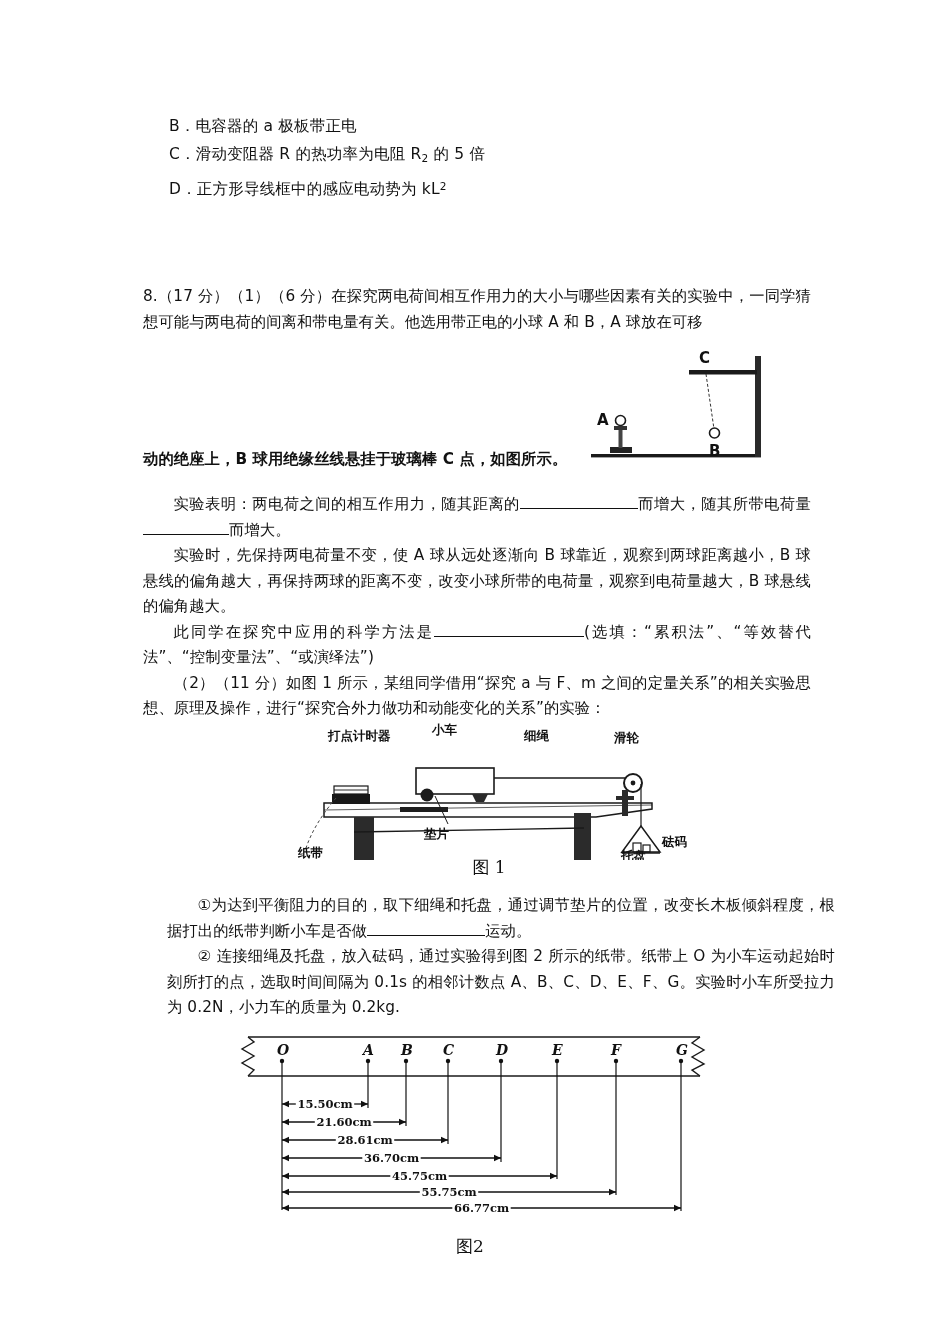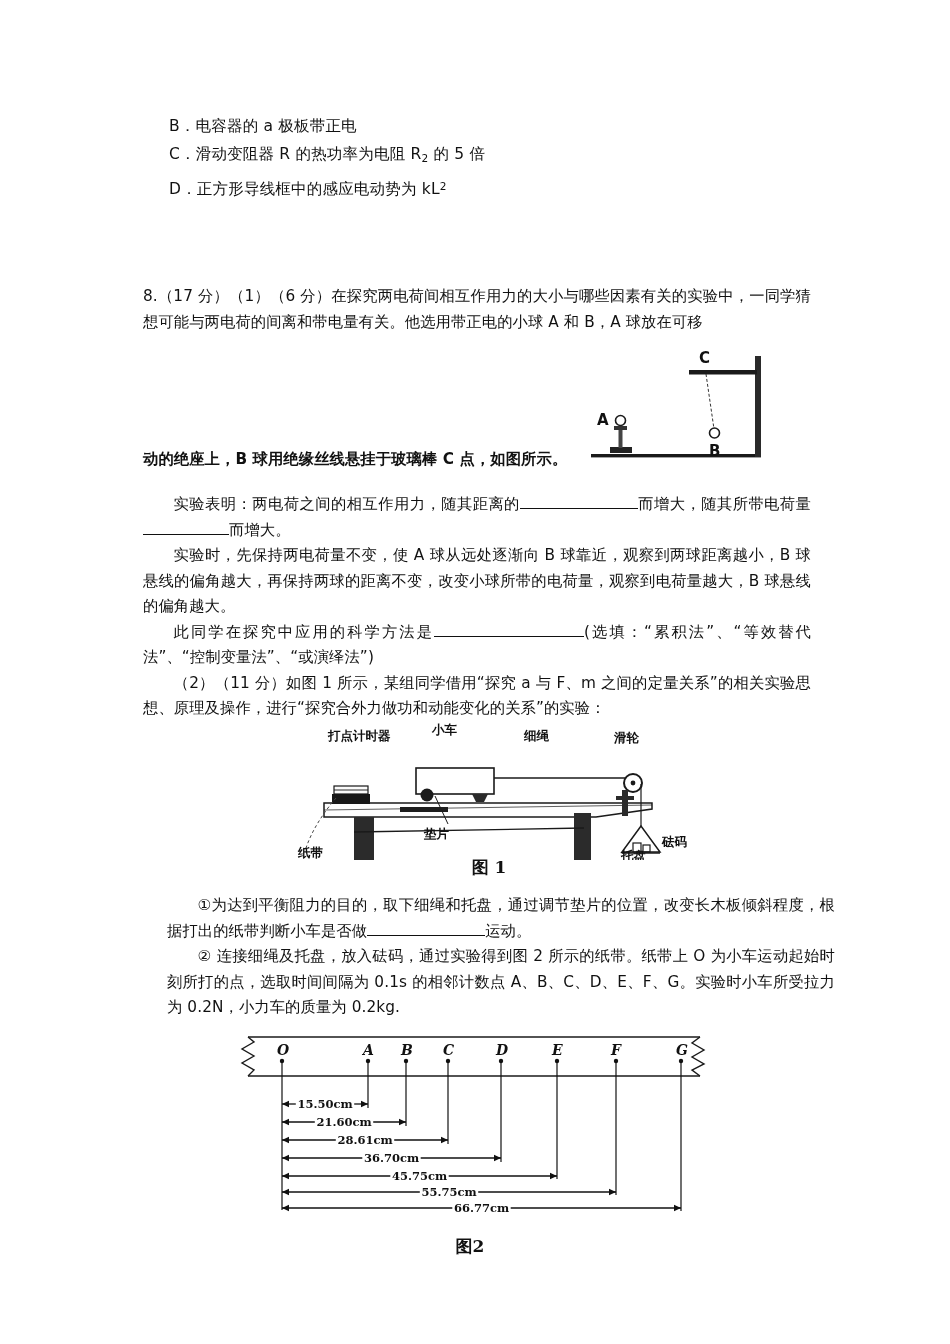--- a/index.html
+++ b/index.html
@@ -67,21 +67,21 @@
   #p-cont     { position: absolute; left: 143px; top: 447px; width: 668px; }
   #p-body     { position: absolute; left: 143px; top: 492px; width: 668px; }
   #fig1       { position: absolute; left: 276px; top: 720px; width: 396px; height: 140px; margin-left: 20px; }
   #p-steps    { position: absolute; left: 143px; top: 893px; width: 668px; margin-left: 24px; }
   #fig2       { position: absolute; left: 232px; top: 1032px; width: 480px; height: 180px; }
 
   .fig-cap {
     text-align: center;
     font-size: 17px;
     font-family: "DejaVu Serif", "Liberation Serif", serif;
-    font-weight: bold;
+    font-weight: normal;
   }
 
   svg { display: block; }
   .fig-label {
     font-family: "DejaVu Sans", "Liberation Sans", sans-serif;
     font-weight: bold;
     fill: #111;
   }
   .pt-label {
     font-family: "DejaVu Serif", "Liberation Serif", serif;

